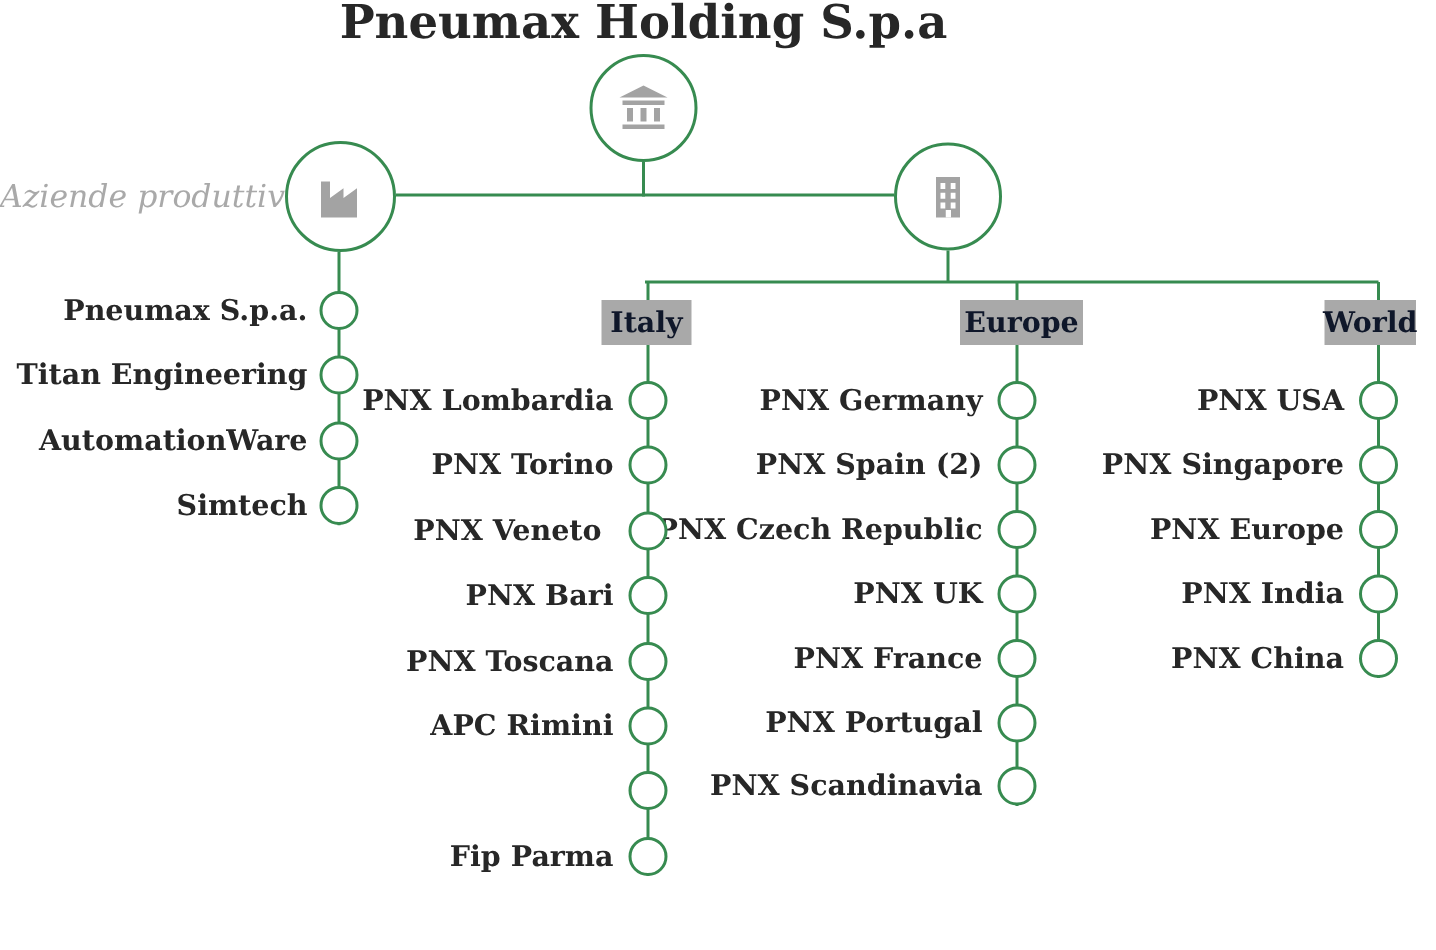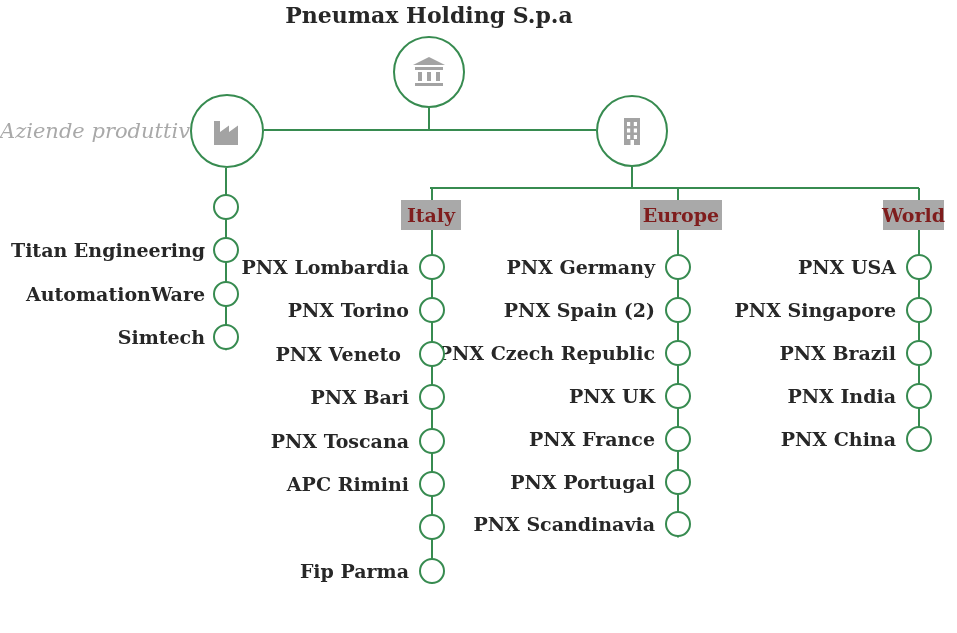--- a/index.html
+++ b/index.html
@@ -4,40 +4,40 @@
 <style>
   html,body{margin:0;padding:0;background:#ffffff;}
   .canvas{
     position:relative;width:957px;height:633px;background:#fff;overflow:hidden;
     font-family:"DejaVu Serif","Liberation Serif",serif;
     --green:#378b50;--icongray:#a3a3a3;--boxgray:#a9a9a9;--text:#272727;--graytext:#a9a9a9;
   }
   #lines{position:absolute;left:0;top:0;z-index:0;}
   .title{
     position:absolute;left:0;top:0;width:858px;height:30px;line-height:30px;
-    text-align:center;font-size:22px;font-weight:700;color:var(--text);z-index:2;
+    text-align:center;font-size:31px;font-weight:700;color:var(--text);z-index:2;
   }
   .big-circle{
     position:absolute;border:2px solid var(--green);border-radius:50%;background:#fff;
     display:flex;align-items:center;justify-content:center;box-sizing:border-box;z-index:3;
   }
   .small-circle{
     position:absolute;width:26px;height:26px;border:2px solid var(--green);
     border-radius:50%;background:#fff;box-sizing:border-box;z-index:3;
   }
   .branch-label{
     position:absolute;font-size:21px;font-style:italic;color:var(--graytext);
     white-space:nowrap;height:30px;line-height:30px;z-index:2;
   }
   .item-label{
     position:absolute;font-size:19px;font-weight:700;color:var(--text);
     white-space:nowrap;height:26px;line-height:26px;text-align:right;z-index:2;
   }
   .group-box{
-    position:absolute;background:var(--boxgray);color:#7f1d1d;font-size:19px;font-weight:700;
+    position:absolute;background:var(--boxgray);color:#0f172a;font-size:19px;font-weight:700;
     display:flex;align-items:center;justify-content:center;z-index:2;white-space:nowrap;
   }
   .icon svg{display:block;}
 </style>
 </head>
 <body>
 
 <div class="canvas" id="canvas" style="--green: #378b50; --icongray: #a3a3a3; --boxgray: #a9a9a9; --text: #272727; --graytext: #a9a9a9;">
 
   <svg id="lines" width="957" height="633">
@@ -85,20 +85,21 @@
         <rect x="13" y="20" width="3.2" height="4" fill="#ffffff"></rect>
         <rect x="19.8" y="20" width="3.2" height="4" fill="#ffffff"></rect>
         <rect x="16.5" y="25" width="3.5" height="5" fill="#ffffff"></rect>
       </svg>
     </span>
   </div>
 
   <div class="branch-label" style="left:0;width:165px;text-align:right;top:116px;">Aziende produttive</div>
 
 
+<div class="item-label" style="right: 752px; top: 194px;">Pneumax S.p.a.</div>
     <div class="small-circle" style="left: 213px; top: 194px;"></div>
     <div class="item-label" style="right: 752px; top: 237.4px;">Titan Engineering</div>
     <div class="small-circle" style="left: 213px; top: 237.4px;"></div>
     <div class="item-label" style="right: 752px; top: 280.8px;">AutomationWare</div>
     <div class="small-circle" style="left: 213px; top: 280.8px;"></div>
     <div class="item-label" style="right: 752px; top: 324.2px;">Simtech</div>
     <div class="small-circle" style="left: 213px; top: 324.2px;"></div>
     <div class="group-box" style="left: 401px; top: 200px; width: 60px; height: 30px;">Italy</div>
     <div class="item-label" style="right: 548px; top: 254px;">PNX Lombardia</div>
     <div class="small-circle" style="left: 419px; top: 254px;"></div>
@@ -128,19 +129,19 @@
     <div class="small-circle" style="left: 665px; top: 425.6px;"></div>
     <div class="item-label" style="right: 302px; top: 468.5px;">PNX Portugal</div>
     <div class="small-circle" style="left: 665px; top: 468.5px;"></div>
     <div class="item-label" style="right: 302px; top: 511.4px;">PNX Scandinavia</div>
     <div class="small-circle" style="left: 665px; top: 511.4px;"></div>
     <div class="group-box" style="left: 883px; top: 200px; width: 61px; height: 30px;">World</div>
     <div class="item-label" style="right: 61px; top: 254px;">PNX USA</div>
     <div class="small-circle" style="left: 906px; top: 254px;"></div>
     <div class="item-label" style="right: 61px; top: 297px;">PNX Singapore</div>
     <div class="small-circle" style="left: 906px; top: 297px;"></div>
-    <div class="item-label" style="right: 61px; top: 340px;">PNX Brazil</div>
+    <div class="item-label" style="right: 61px; top: 340px;">PNX Europe</div>
     <div class="small-circle" style="left: 906px; top: 340px;"></div>
     <div class="item-label" style="right: 61px; top: 383px;">PNX India</div>
     <div class="small-circle" style="left: 906px; top: 383px;"></div>
     <div class="item-label" style="right: 61px; top: 426px;">PNX China</div>
     <div class="small-circle" style="left: 906px; top: 426px;"></div>
   </div>
 
 </body></html>

